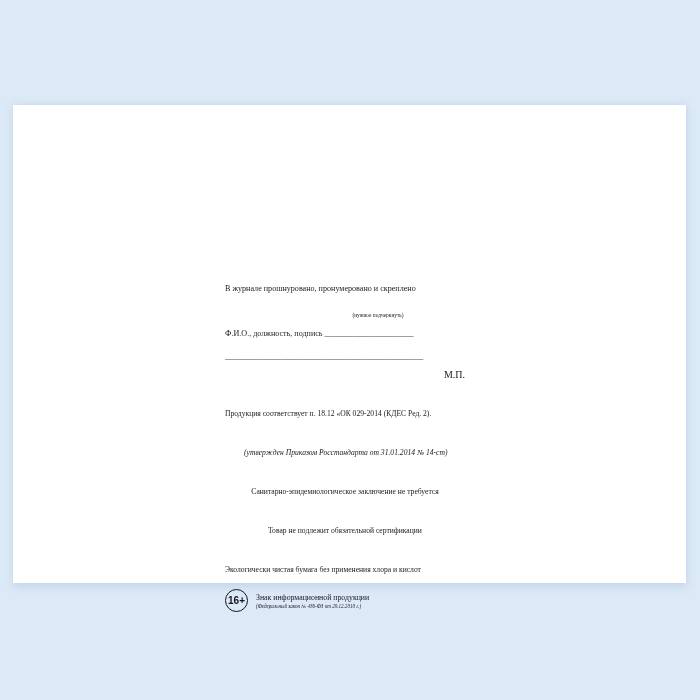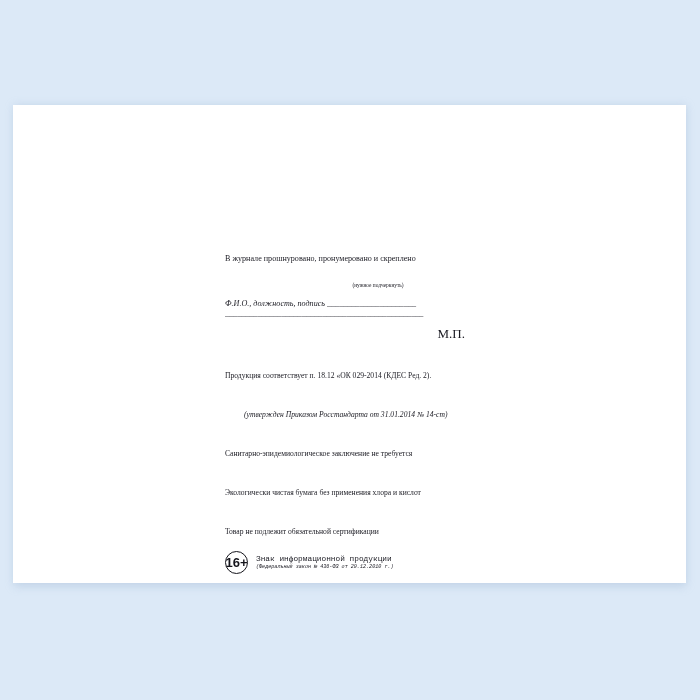--- a/index.html
+++ b/index.html
@@ -32,21 +32,21 @@
     left: 13px;
     top: 105px;
     width: 673px;
     height: 478px;
     background: #ffffff;
     box-sizing: border-box;
   }
   .doc-body {
     position: absolute;
     left: 212px;
-    top: 149px;
+    top: 179px;
     width: 240px;
   }
   .line {
     font-size: 8.1px;
     color: #1a1a22;
     line-height: 1.25;
     white-space: nowrap;
   }
   .row-1 {
     margin-bottom: 18px;
@@ -62,28 +62,28 @@
     margin-bottom: 11px;
   }
   .sub-note span {
     display: inline-block;
     margin-left: 66px;
   }
   .row-3 {
     margin-bottom: 15px;
   }
   .row-4 {
-    font-style: italic;
+    margin-bottom: 13px;
   }
   .row-5 {
     margin-bottom: 7px;
     font-style: italic;
   }
   .mp {
-    font-size: 13px;
+    font-size: 10px;
     color: #1a1a22;
     text-align: right;
     width: 100%;
     margin-bottom: 26px;
   }
   .para {
     font-size: 7.6px;
     color: #1a1a22;
     line-height: 1.32;
     white-space: nowrap;
@@ -91,43 +91,43 @@
   }
   .para.italic {
     font-style: italic;
     padding-left: 19px;
   }
   .gap-para {
     margin-bottom: 14px;
   }
   .gap-small {
     margin-bottom: 13px;
+    text-align: center;
   }
   .mark-row {
     display: flex;
     align-items: center;
     margin-top: 14px;
   }
   .age-mark {
     width: 21px;
     height: 21px;
     border: 1.1px solid #15151c;
     border-radius: 50%;
     display: flex;
     align-items: center;
     justify-content: center;
-    font-size: 13px;
+    font-size: 10px;
     font-weight: bold;
     color: #15151c;
     font-family: "Liberation Sans", sans-serif;
     flex: 0 0 auto;
   }
   .mark-text {
     margin-left: 8px;
-    font-family: Liberation Mono, monospace;
   }
   .mark-title {
     font-size: 7.8px;
     color: #1a1a22;
     white-space: nowrap;
   }
   .mark-sub {
     font-size: 5.1px;
     font-style: italic;
     color: #1a1a22;
@@ -152,23 +152,23 @@
 
       <div class="line row-5">_________________________________________________</div>
 
       <div class="mp">М.П.</div>
 
       <div class="para">Продукция соответствует п. 18.12 «ОК 029-2014 (КДЕС Ред. 2).</div>
       <div class="para italic gap-para">(утвержден Приказом Росстандарта от 31.01.2014 № 14-ст)</div>
 
       <div class="para gap-small">Санитарно-эпидемиологическое заключение не требуется</div>
 
+      <div class="para gap-small">Товар не подлежит обязательной сертификации</div>
+
       <div class="para">Экологически чистая бумага без применения хлора и кислот</div>
-
-      <div class="para gap-small">Товар не подлежит обязательной сертификации</div>
 
       <div class="mark-row">
         <div class="age-mark">16+</div>
         <div class="mark-text">
           <div class="mark-title">Знак информационной продукции</div>
           <div class="mark-sub">(Федеральный закон № 436-ФЗ от 29.12.2010 г.)</div>
         </div>
       </div>
 
     </div>

